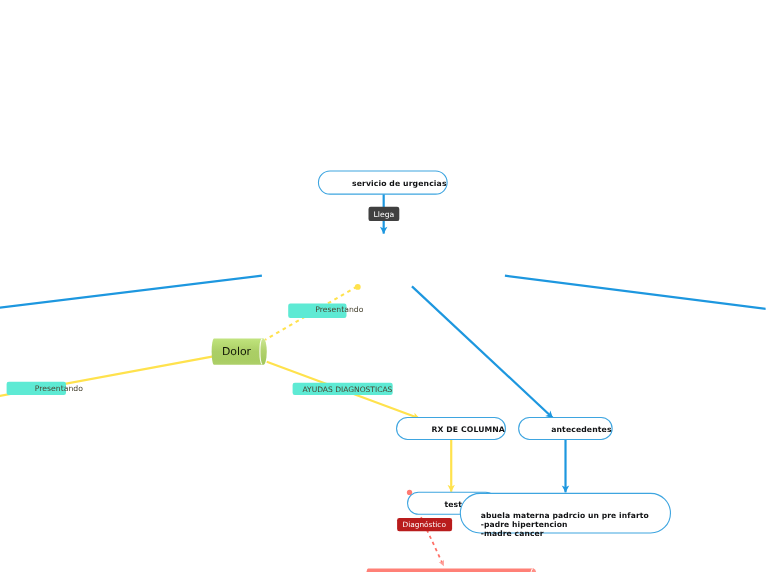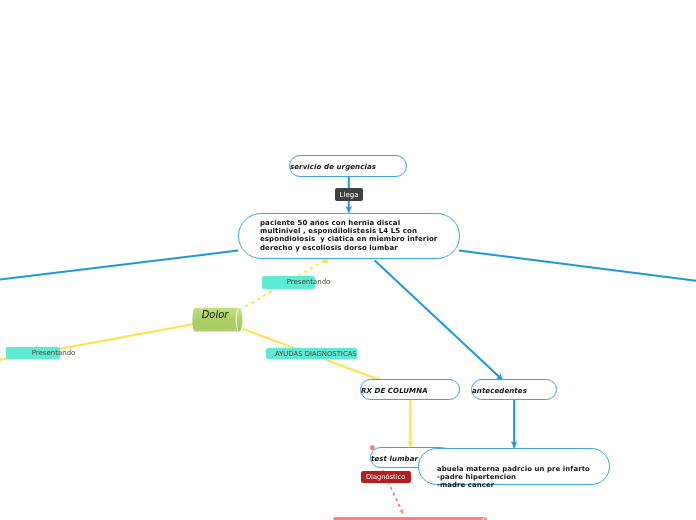--- a/index.html
+++ b/index.html
@@ -7,21 +7,21 @@
   body{width:696px;height:520px;background:#ffffff;overflow:hidden;
        font-family:"DejaVu Sans", sans-serif;position:relative;
        -webkit-font-smoothing:antialiased;}
   #canvas{position:absolute;left:0;top:0;width:696px;height:520px;}
   svg.edges{position:absolute;left:0;top:0;width:696px;height:520px;overflow:visible;}
 
   .node{position:absolute;box-sizing:border-box;background:#ffffff;
         border:1.5px solid #3ea5e0;border-radius:999px;
         display:flex;align-items:center;justify-content:flex-start;
         font-weight:bold;color:#111214;letter-spacing:0.1px;z-index:5;}
-  .node.center{justify-content:flex-start;font-style:italic;}
+  .node.center{justify-content:flex-end;}
   .node.center > span{position:relative;top:1px;}
   .node .lines{white-space:pre;line-height:8.2px;}
 
   .elabel{position:absolute;box-sizing:border-box;display:flex;
           align-items:center;justify-content:center;border-radius:2px;
           white-space:nowrap;z-index:6;line-height:1;}
   .elabel.yellow{background:#5eead4;color:#4a4634;padding-left:41px;}
   .elabel > span{position:relative;top:0.7px;}
   .elabel.blue{background:#404040;color:#ffffff;}
   .elabel.red{background:#b91c1c;color:#ffffff;}
@@ -90,28 +90,22 @@
       <path d="M194.6,307.7 L239.4,307.7 L239.4,331.6 L194.6,331.6 A2.2,11.95 0 0 1 194.6,307.7 Z" fill="url(#cylBody)"></path>
       <ellipse cx="239.4" cy="319.65" rx="3.1" ry="11.95" fill="url(#cylCap)"></ellipse>
       <path d="M238.3,308.0 A2.4,11.8 0 0 0 238.3,331.3" fill="none" stroke="#fafcf6" stroke-width="1"></path>
     </g>
   </svg>
 
   <div class="node center" style="left:289px;top:155px;width:118px;height:22px;font-size:7px;">
     <span>servicio de urgencias</span>
   </div>
 
-  <div class="node" style="left:238px;top:213px;width:222px;height:46px;padding-left:21px;padding-top:5px;font-size:7px;align-items:flex-start;">
-    <span class="lines">paciente 50 años con hernia discal
-multinivel , espondilolistesis L4 L5 con
-espondiolosis  y ciatica en miembro inferior
-derecho y escoliosis dorso lumbar</span>
-  </div>
 
-  <div class="cyl" style="left:192px;top:309px;width:46px;height:23px;display:flex;align-items:flex-start;justify-content:center;font-style:italic;">
+  <div class="cyl" style="left:192px;top:309px;width:46px;height:23px;display:flex;align-items:center;justify-content:center;">
     <span style="font-size:9.9px;color:#101505;">Dolor</span>
   </div>
 
   <div class="node center" style="left:360px;top:379px;width:100px;height:21px;font-size:7px;">
     <span>RX DE COLUMNA</span>
   </div>
 
   <div class="node center" style="left:471px;top:379px;width:86px;height:21px;font-size:7px;">
     <span>antecedentes</span>
   </div>

